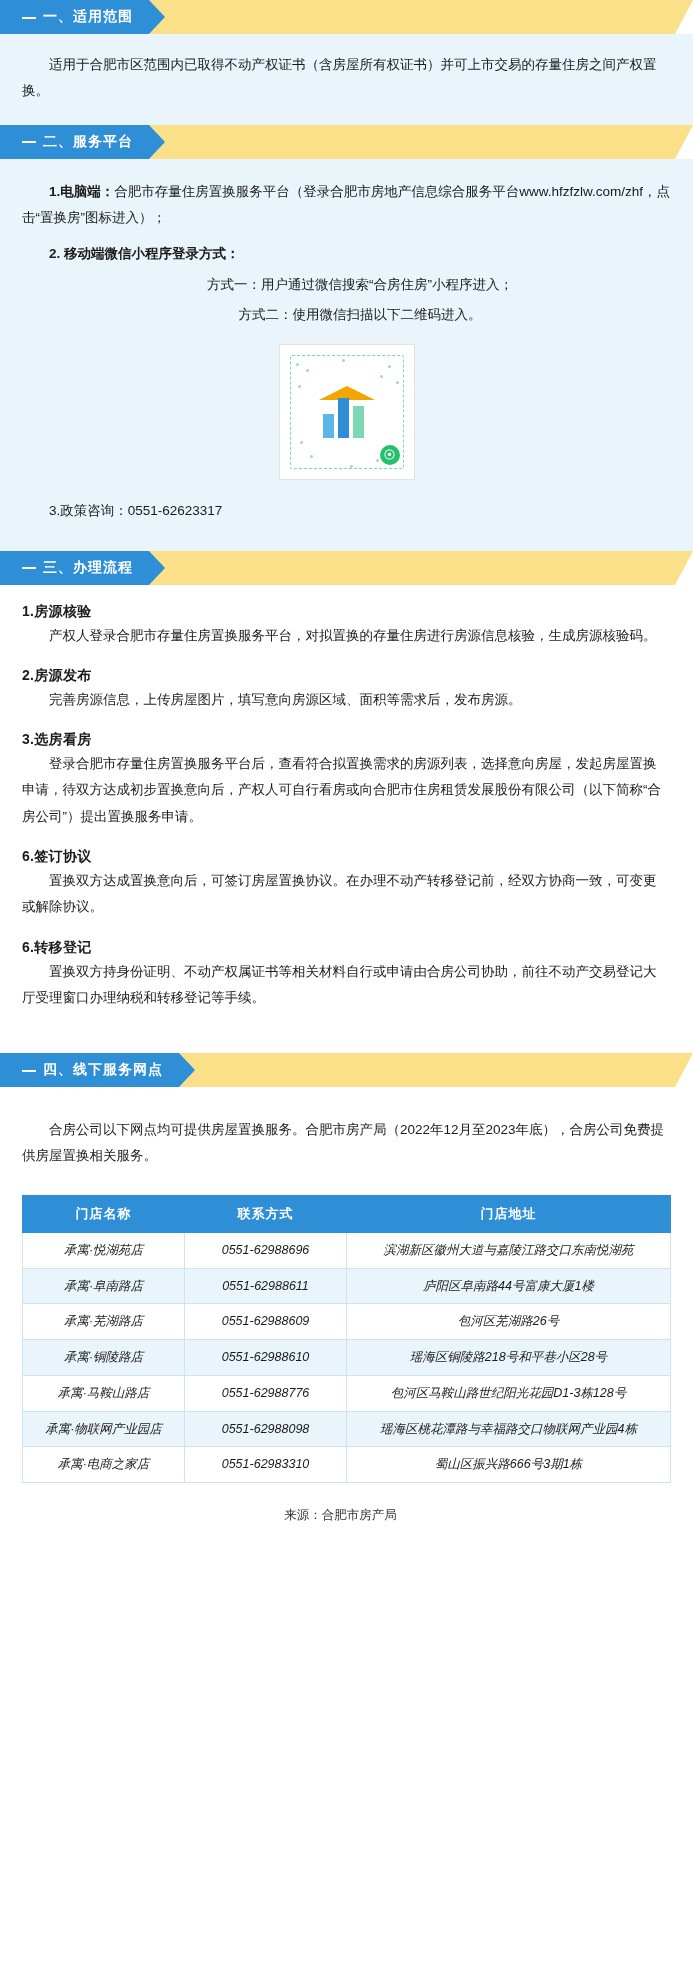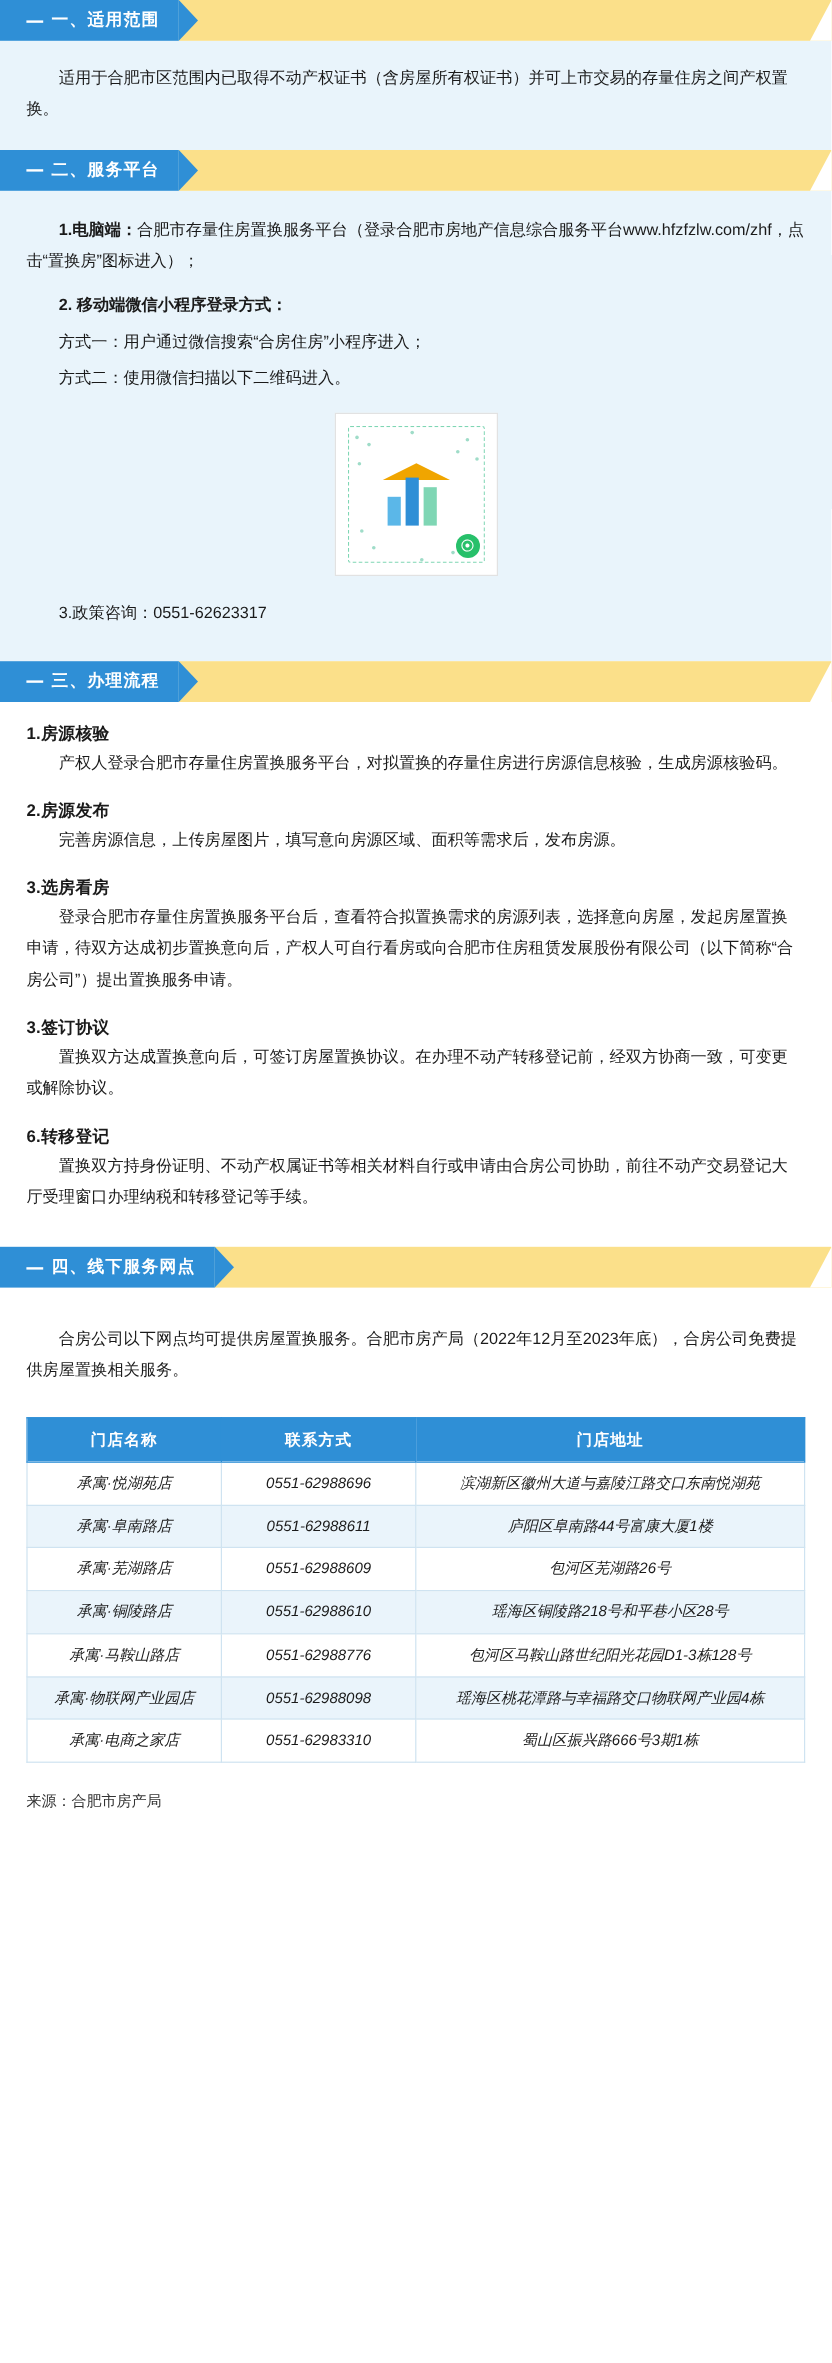--- a/index.html
+++ b/index.html
@@ -91,21 +91,21 @@
     font-size: 13.5px;
     line-height: 1.95;
   }
 
   .pf-strong { font-weight: bold; }
 
   
   .svc { padding: 20px 22px 22px 22px; }
   .svc .line { margin: 0 0 4px 0; }
   .svc .bullet { text-indent: 2em; font-weight: bold; }
-  .svc .sub { margin-left: 2em; }
+  .svc .sub { margin-left: 2em; text-align: center; }
   .qrwrap {
     display: flex;
     justify-content: center;
     margin: 16px 0 18px 0;
   }
   .qr {
     width: 136px; height: 136px;
     background: #ffffff;
     border: 1px solid #e2e2e2;
     position: relative;
@@ -147,21 +147,21 @@
   }
   .qr .dots { position: absolute; inset: 0; }
   .qr .dot {
     position: absolute;
     width: 3px; height: 3px;
     background: #9fdcc8;
     border-radius: 50%;
   }
 
   
-  .proc { padding: 18px 22px 10px 22px; }
+  .proc { padding: 18px 22px 24px 22px; }
   .proc .step-title {
     font-weight: bold;
     font-size: 14px;
     margin: 0 0 2px 0;
     letter-spacing: .3px;
   }
   .proc .step-body {
     font-size: 13.5px;
     line-height: 1.95;
     margin: 0 4px 18px 0;
@@ -192,21 +192,21 @@
     line-height: 1.5;
     font-style: italic;
   }
   table.outlets tr:nth-child(odd) td { background: #ffffff; }
   table.outlets tr:nth-child(even) td { background: #eaf4fb; }
   .col-name { width: 25%; }
   .col-tel  { width: 25%; margin-top: 32px; }
   .col-addr { width: 50%; }
 
   .source {
-    text-align: left;
+    text-align: center;
     font-size: 12.5px;
     color: #333;
     padding: 14px 34px 16px 22px;
   }
   .spacer-sm { height: 6px; }
 </style>
 </head>
 <body>
 
 <div class="page">
@@ -284,21 +284,21 @@
   <div class="proc">
     <p class="step-title">1.房源核验</p>
     <p class="step-body">产权人登录合肥市存量住房置换服务平台，对拟置换的存量住房进行房源信息核验，生成房源核验码。</p>
 
     <p class="step-title">2.房源发布</p>
     <p class="step-body">完善房源信息，上传房屋图片，填写意向房源区域、面积等需求后，发布房源。</p>
 
     <p class="step-title">3.选房看房</p>
     <p class="step-body">登录合肥市存量住房置换服务平台后，查看符合拟置换需求的房源列表，选择意向房屋，发起房屋置换申请，待双方达成初步置换意向后，产权人可自行看房或向合肥市住房租赁发展股份有限公司（以下简称“合房公司”）提出置换服务申请。</p>
 
-    <p class="step-title">3.签订协议</p>
+    <p class="step-title">6.签订协议</p>
     <p class="step-body">置换双方达成置换意向后，可签订房屋置换协议。在办理不动产转移登记前，经双方协商一致，可变更或解除协议。</p>
 
     <p class="step-title">6.转移登记</p>
     <p class="step-body">置换双方持身份证明、不动产权属证书等相关材料自行或申请由合房公司协助，前往不动产交易登记大厅受理窗口办理纳税和转移登记等手续。</p>
   </div>
 
   <div class="section-head">
     <div class="sh-blue">
       <span class="dash"></span>
       <span>四、</span>

